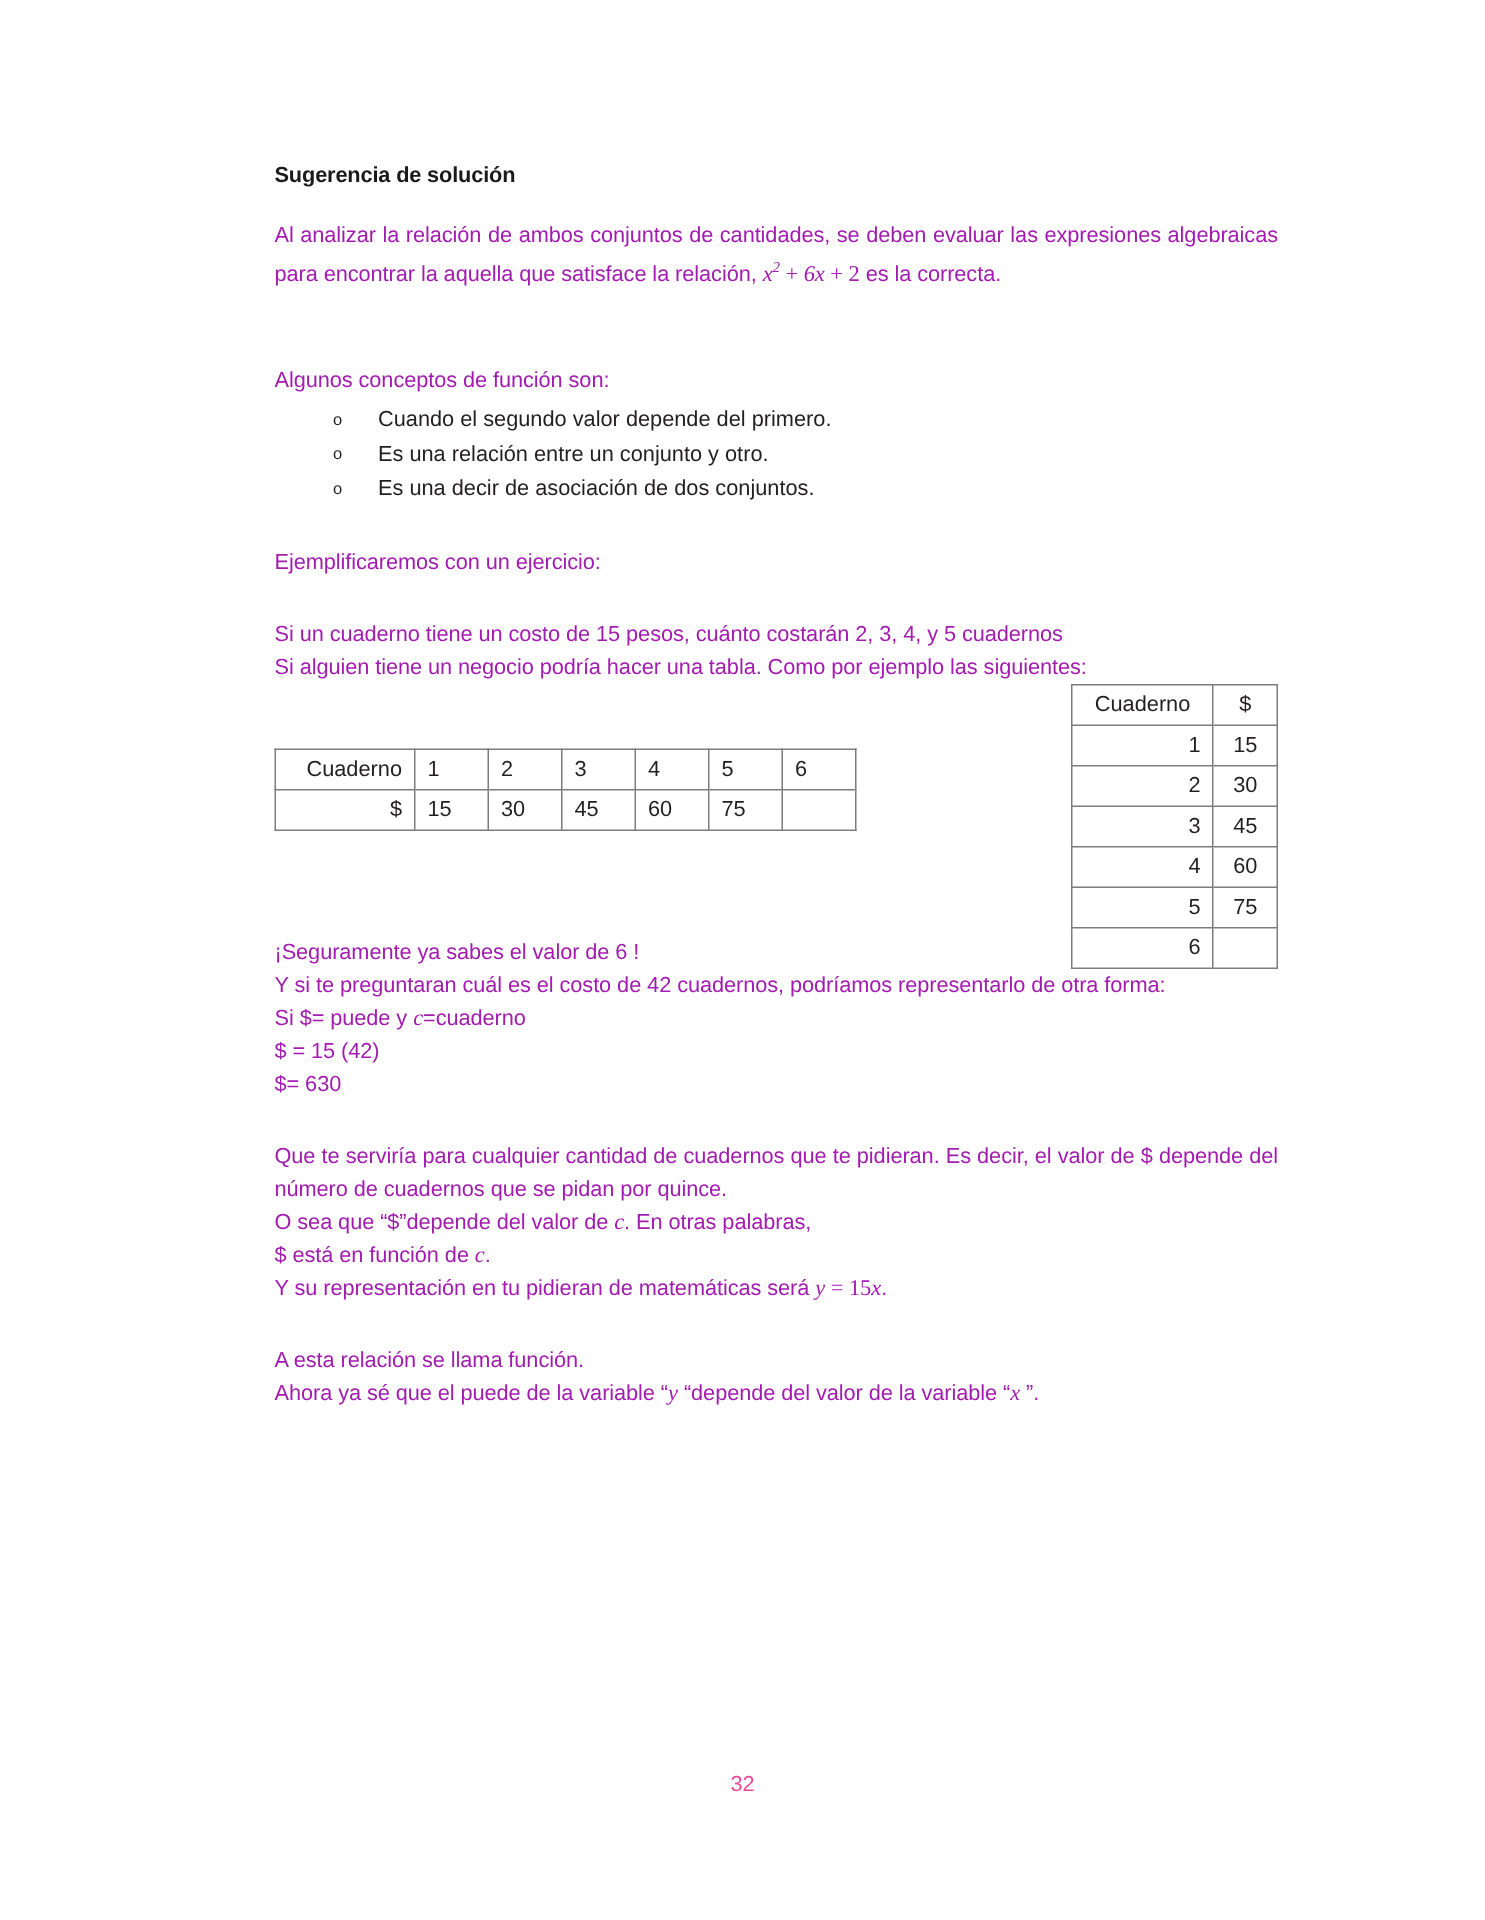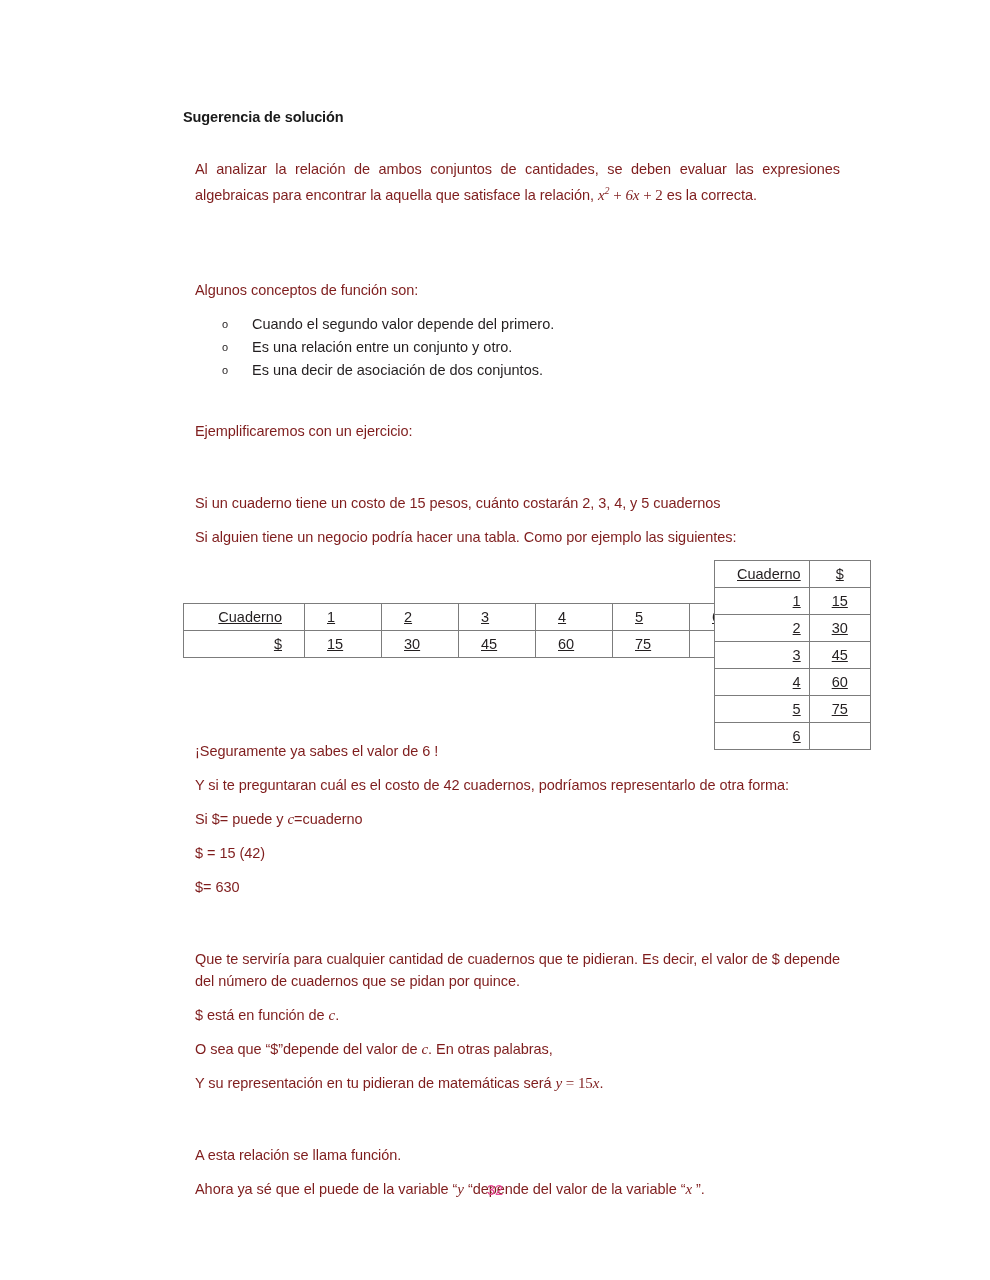--- a/index.html
+++ b/index.html
@@ -35,22 +35,22 @@
     font-weight: bold;
     margin: 0;
     line-height: 1.3;
     letter-spacing: -0.1px;
     color: #1a1a1a;
   }
 
   p.para {
     font-size: 14.5px;
     line-height: 22px;
-    margin: 12px;
-    color: #7f1d1d;
+    margin: 0;
+    color: #a21caf;
     letter-spacing: -0.05px;
   }
   p.justify {
     text-align: justify;
     text-justify: inter-word;
   }
 
   .spacer-sm { height: 19px; }
   .spacer-md { height: 26px; }
   .spacer-lg { height: 30px; }
@@ -103,26 +103,25 @@
     height: 168px;
   }
 
   table.grid {
     border-collapse: collapse;
     font-size: 14.5px;
     color: #231f20;
   }
   table.grid td {
     border: 1px solid #7c7c7c;
-    padding: 2px 22px;
+    padding: 2px 8px;
     line-height: 22px;
     height: 22px;
     vertical-align: middle;
     background: #ffffff;
-    text-decoration: underline;
   }
 
   
   table.h-table {
     position: absolute;
     left: 0px;
     top: 43px;
   }
   table.h-table td.rowlabel {
     width: 76px;
@@ -266,23 +265,23 @@
     <p class="para"><span>Si $= puede y </span><span class="mvar">c</span><span>=cuaderno</span></p>
 
     <p class="para">$ = 15 (42)</p>
     <p class="para">$= 630</p>
 
 
     <div class="spacer-md"></div>
 
     <p class="para justify">Que te serviría para cualquier cantidad de cuadernos que te pidieran. Es decir, el valor de $ depende del número de cuadernos que se pidan por quince.</p>
 
+    <p class="para"><span>O sea que “$”depende del valor de </span><span class="mvar">c</span><span>. En otras palabras,</span></p>
+
     <p class="para"><span>$ está en función de </span><span class="mvar">c</span><span>.</span></p>
-
-    <p class="para"><span>O sea que “$”depende del valor de </span><span class="mvar">c</span><span>. En otras palabras,</span></p>
 
     <p class="para"><span>Y su representación en tu pidieran de matemáticas será </span><span class="mvar">y</span><span class="mnum"> = </span><span class="mnum">15</span><span class="mvar">x</span><span>.</span></p>
 
     <div class="spacer-md"></div>
 
     <p class="para">A esta relación se llama función.</p>
 
     <p class="para"><span>Ahora ya sé que el puede de la variable “</span><span class="mvar">y</span><span> “depende del valor de la variable “</span><span class="mvar">x</span><span> ”.</span></p>
 
   </div>

